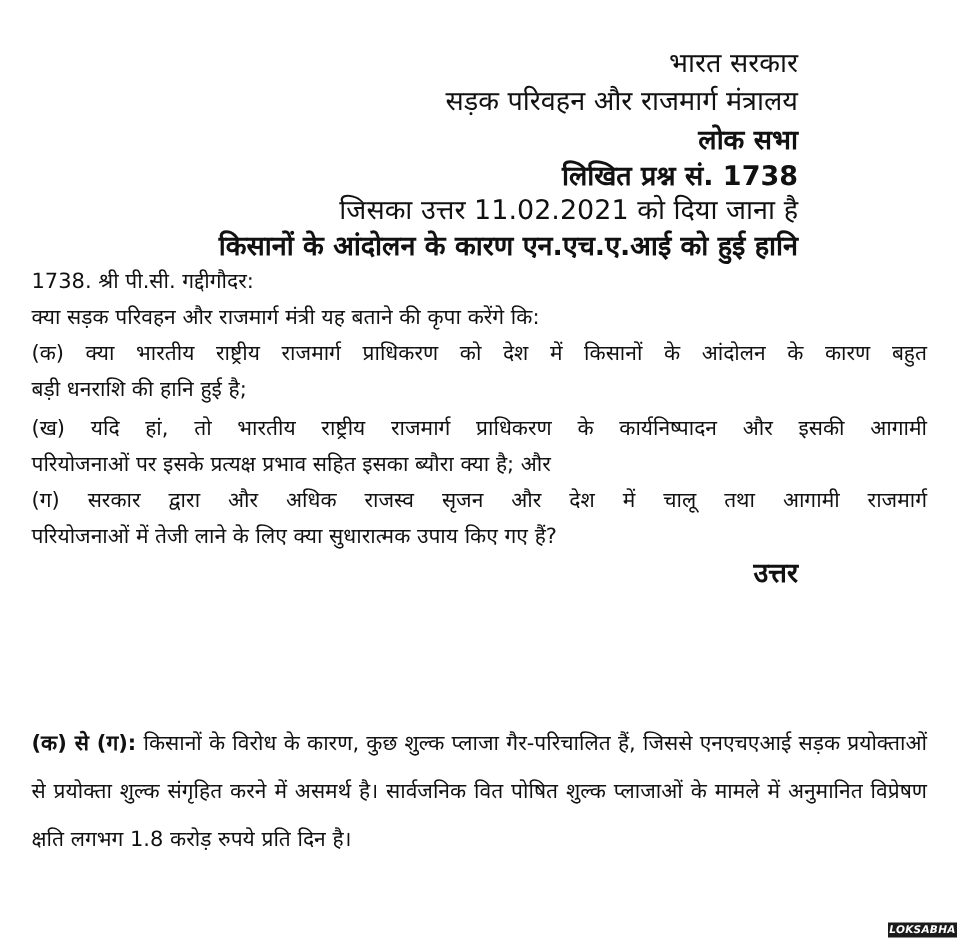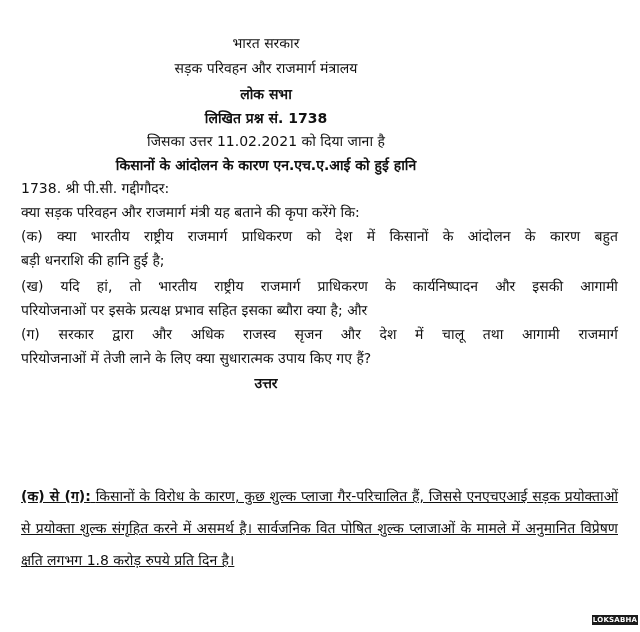--- a/index.html
+++ b/index.html
@@ -2,29 +2,29 @@
 <html><head>
 <meta charset="utf-8">
 <style>
   html, body { margin: 0; padding: 0; background: #ffffff; }
   body {
     width: 640px; height: 632px; position: relative; overflow: hidden;
     font-family: "DejaVu Sans", "Liberation Sans", sans-serif;
     color: #111111;
   }
   .page { position: absolute; left: 0; top: 0; width: 640px; height: 632px; }
-  .center { position: absolute; left: 0; width: 532px; text-align: center; font-size: 14px; line-height: 20px; white-space: nowrap; }
+  .center { position: absolute; left: 0; width: 532px; text-align: right; font-size: 18px; line-height: 20px; white-space: nowrap; }
   .bold { font-weight: bold; }
   .line { position: absolute; left: 21px; width: 597px; font-size: 14px; line-height: 20px; white-space: nowrap; }
   .just { text-align: justify; text-align-last: justify; }
   .para { position: absolute; left: 21px; width: 597px; font-size: 14px; line-height: 32px; text-align: justify; }
   .watermark {
     position: absolute; left: 592px; top: 615px; width: 46px; height: 10px;
     background: #1b1b1b; color: #ffffff; font-family: "DejaVu Sans", sans-serif;
-    font-size: 7px; font-weight: bold; line-height: 10px; text-align: center; letter-spacing: 0.2px;
+    font-size: 7px; font-weight: bold; line-height: 10px; text-align: center; letter-spacing: 0.2px; font-style: italic;
   }
 </style>
 </head>
 <body>
 
 <div class="page">
 
   <div class="center" style="top:33px;">भारत सरकार</div>
   <div class="center bold" style="top:84px;">लोक सभा</div>
   <div class="center" style="top:58px;">सड़क परिवहन और राजमार्ग मंत्रालय</div>
@@ -40,19 +40,19 @@
 
   <div class="line just" style="top:276px;">(ख) यदि हां, तो भारतीय राष्ट्रीय राजमार्ग प्राधिकरण के कार्यनिष्पादन और इसकी आगामी</div>
   <div class="line" style="top:300px;">परियोजनाओं पर इसके प्रत्यक्ष प्रभाव सहित इसका ब्यौरा क्या है; और</div>
 
   <div class="line just" style="top:324px;">(ग) सरकार द्वारा और अधिक राजस्व सृजन और देश में चालू तथा आगामी राजमार्ग</div>
   <div class="line" style="top:348px;">परियोजनाओं में तेजी लाने के लिए क्या सुधारात्मक उपाय किए गए हैं?</div>
 
   <div class="center bold" style="top:373px;">उत्तर</div>
 
 
-  <div class="para" style="top:480px;text-decoration:underline;">
+  <div class="para" style="top:480px;">
     <span class="bold">(क) से (ग):</span>
     <span>किसानों के विरोध के कारण, कुछ शुल्क प्लाजा गैर-परिचालित हैं, जिससे एनएचएआई सड़क प्रयोक्ताओं से प्रयोक्ता शुल्क संगृहित करने में असमर्थ है। सार्वजनिक वित पोषित शुल्क प्लाजाओं के मामले में अनुमानित विप्रेषण क्षति लगभग 1.8 करोड़ रुपये प्रति दिन है।</span>
   </div>
 
   <div class="watermark">LOKSABHA</div>
 </div>
 
 </body></html>

